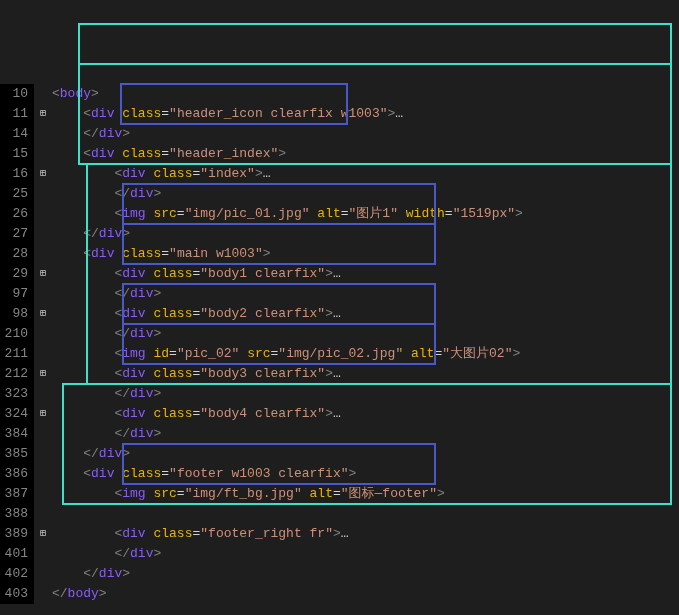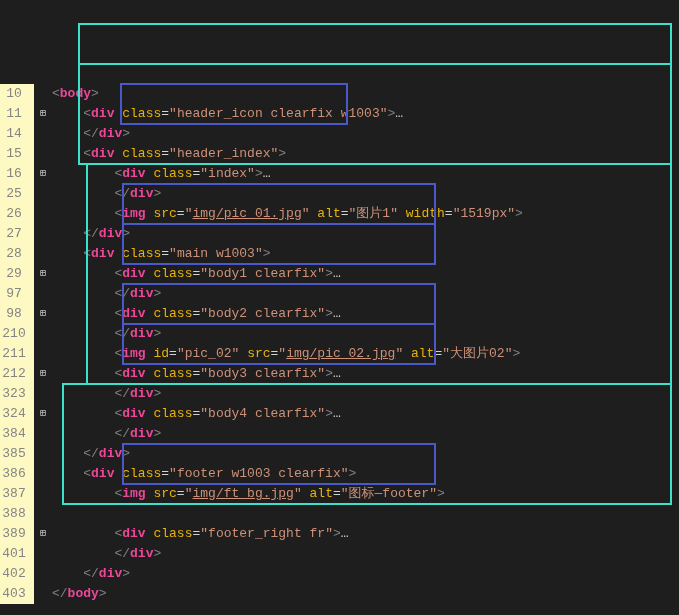--- a/index.html
+++ b/index.html
@@ -7,42 +7,42 @@
     background: #1e1e1e;
     font-family: Consolas, 'Courier New', monospace;
     font-size: 13px;
     color: #d4d4d4;
     line-height: 20px;
     white-space: pre;
     position: relative;
   }
   .editor { display: flex; position: relative; padding-top: 4px; }
   .gutter {
-    background: #fef9c3;
+    background: #000000;
     color: #858585;
-    text-align: center;
+    text-align: right;
     padding-right: 6px;
     width: 34px;
     user-select: none;
     flex-shrink: 0;
   }
   .gutter .ln { height: 20px; }
   .fold-col {
     width: 18px;
     flex-shrink: 0;
     user-select: none;
   }
   .fold-col .fc { height: 20px; display:flex; align-items:center; justify-content:center; color:#c5c5c5; font-size:10px; }
   .code { flex: 1; position: relative; padding-right: 8px; }
   .code-line { height: 20px; position: relative; }
-  .c-tag     { color: #ec4899; font-weight: bold; }  
+  .c-tag     { color: #8b5cf6; }  
   .c-del     { color: #808080; }  
   .c-attr    { color: #eab308; }  
   .c-str     { color: #ce9178; }  
-  .c-under   { text-decoration: underline; text-decoration-color: #ce9178; }
+  .c-under   { text-decoration-color: #ce9178; }
   .c-text    { color: #d4d4d4; }
   .c-dots    { color: #d4d4d4; }
   .box-teal, .box-blue {
     position: absolute;
     border-width: 2px;
     border-style: solid;
     pointer-events: none;
     z-index: 10;
   }
   .box-teal { border-color: #3de0c9; }

